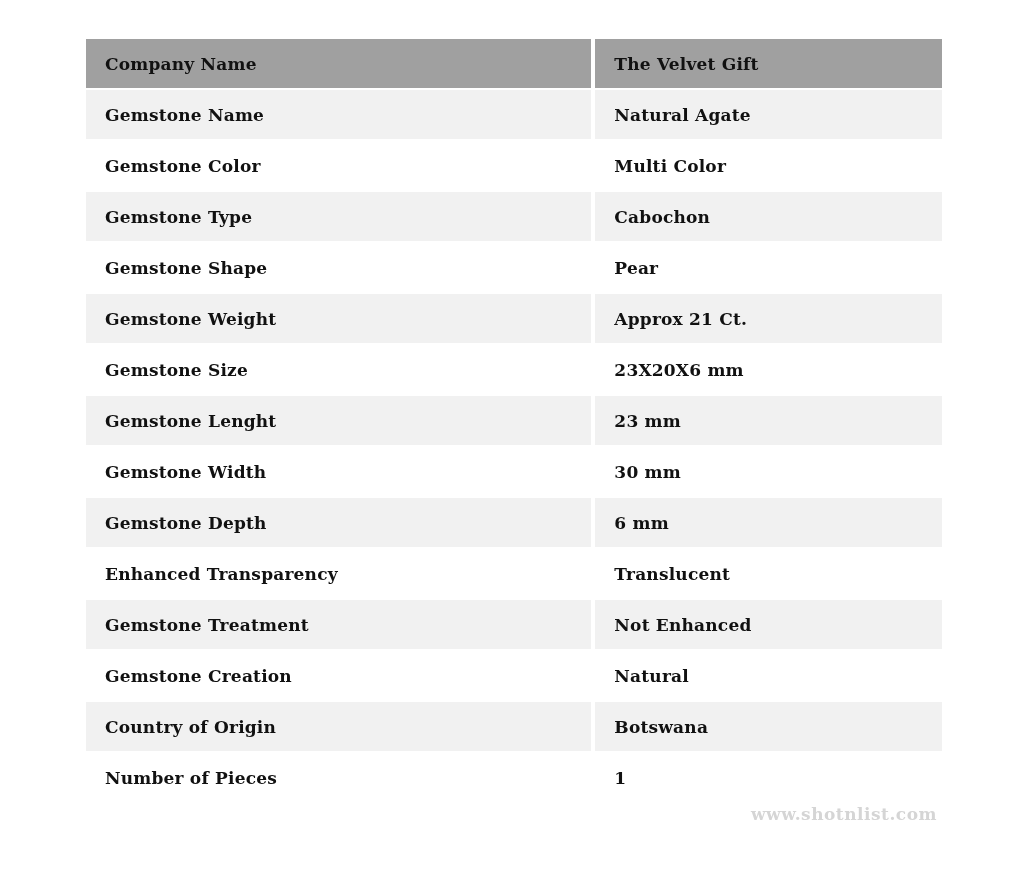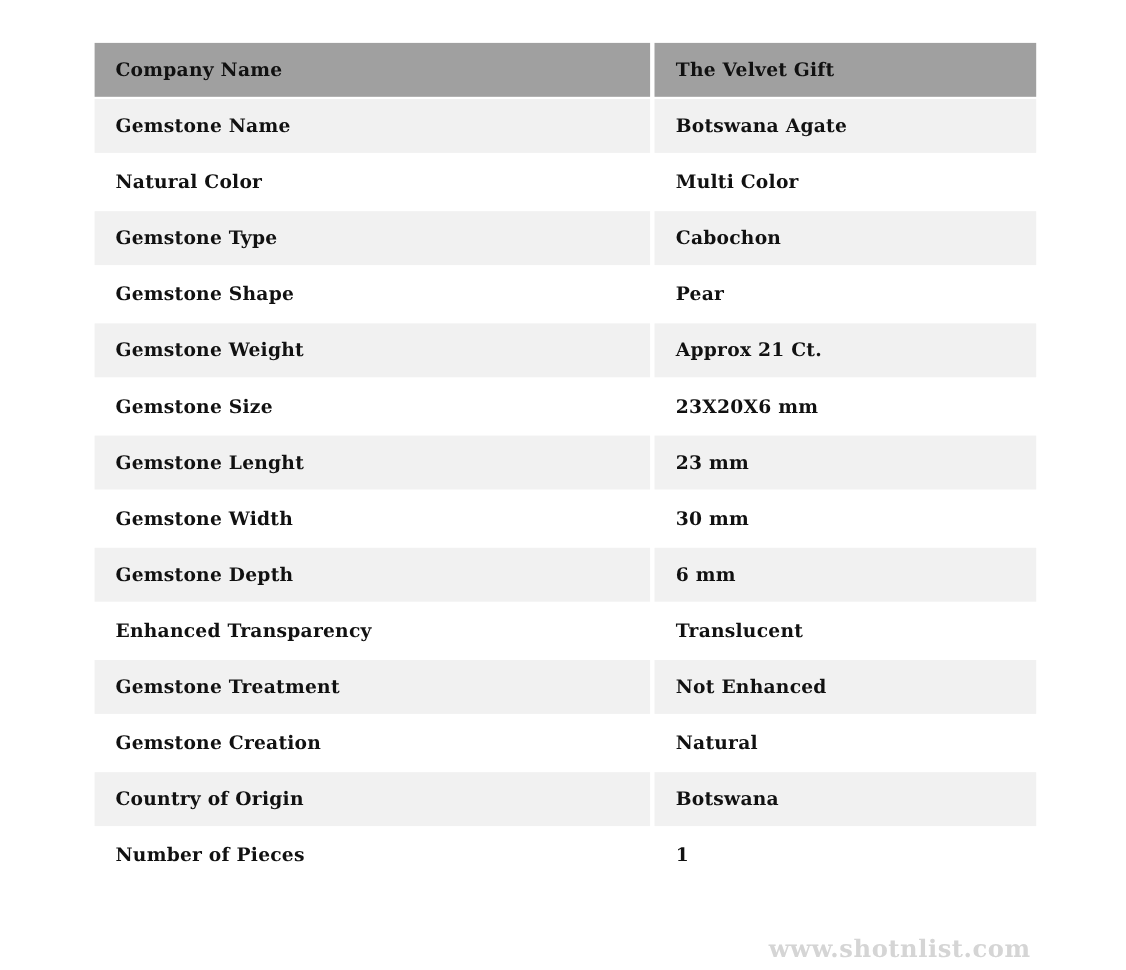--- a/index.html
+++ b/index.html
@@ -52,23 +52,23 @@
     background: var(--header-bg);
   }
   .spec-table tbody tr:nth-child(odd) td {
     background: var(--row-alt-bg);
   }
   .spec-table tbody tr:nth-child(even) td {
     background: var(--row-bg);
   }
   .watermark {
     position: absolute;
-    top: 850px;
+    top: 804px;
     right: 87px;
-    font-size: 22px;
+    font-size: 17px;
     font-weight: bold;
     color: var(--watermark-color);
     letter-spacing: 0.5px;
   }
 </style>
 </head>
 <body>
 
 <div class="page">
 
@@ -79,24 +79,24 @@
     </colgroup>
     <thead>
       <tr>
         <th>Company Name</th>
         <th>The Velvet Gift</th>
       </tr>
     </thead>
     <tbody>
         <tr>
           <td>Gemstone Name</td>
-          <td>Botswana Agate</td>
+          <td>Natural Agate</td>
         </tr>
         <tr>
-          <td>Natural Color</td>
+          <td>Gemstone Color</td>
           <td>Multi Color</td>
         </tr>
         <tr>
           <td>Gemstone Type</td>
           <td>Cabochon</td>
         </tr>
         <tr>
           <td>Gemstone Shape</td>
           <td>Pear</td>
         </tr>

